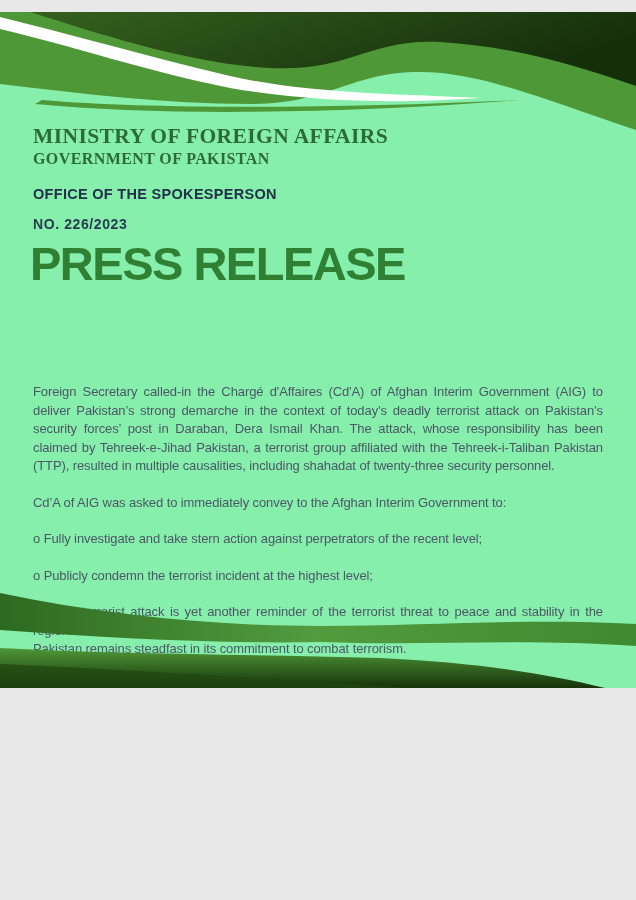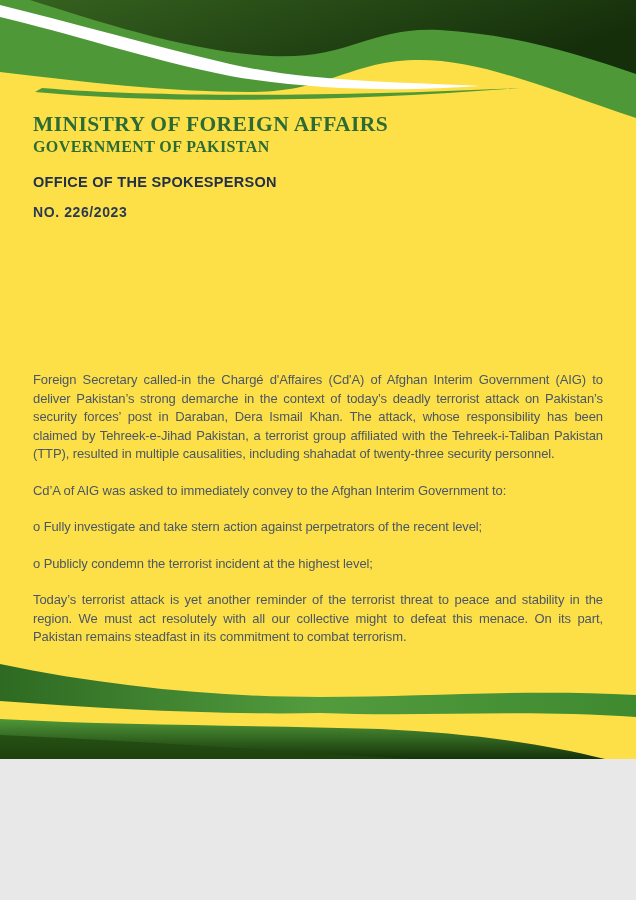--- a/index.html
+++ b/index.html
@@ -1,21 +1,21 @@
 <!DOCTYPE html>
 <html><head>
 <meta charset="utf-8">
 <style>
   html,body{margin:0;padding:0;background:#e8e8e8;}
   .page{
     position:relative;
-    width:636px;height:759px;
-    background:#fde047;
+    width:636px;height:676px;
+    background:#86efac;
     overflow:hidden;
-    margin:0 auto;
+    margin:12px auto;
     font-family:"Liberation Sans", sans-serif;
   }
   .abs{position:absolute;}
   svg{display:block;}
 
   
   .ministry{
     top:112px;left:33px;
     font-family:"Liberation Serif", serif;
     font-weight:bold;font-size:21.5px;letter-spacing:.4px;
@@ -88,20 +88,21 @@
     <path d="M0,0 H636 V118 C540,86 480,60 420,60 C350,60 330,92 250,92 C165,92 85,82 0,72 Z" fill="#4f9838"></path>
     <path d="M30,0 C100,22 190,52 270,56 C350,60 370,26 440,30 C520,35 580,55 636,74 L636,0 Z" fill="url(#darkg)"></path>
     <path d="M0,5 C70,22 150,45 230,64 C310,82 400,82 480,86 C400,92 310,90 230,76 C150,60 65,32 0,17 Z" fill="#ffffff"></path>
     <path d="M35,92 C160,104 340,102 520,88 C350,96 160,98 42,88 Z" fill="#4f9838"></path>
   </svg>
 
   <div class="abs ministry">MINISTRY OF FOREIGN AFFAIRS</div>
   <div class="abs government">GOVERNMENT OF PAKISTAN</div>
   <div class="abs office">OFFICE OF THE SPOKESPERSON</div>
   <div class="abs refno">NO. 226/2023</div>
+  <div class="abs press">PRESS RELEASE</div>
 
 
   <div class="abs body">
     <p class="para">Foreign Secretary called-in the Chargé d'Affaires (Cd'A) of Afghan Interim Government (AIG) to deliver Pakistan’s strong demarche in the context of today’s deadly terrorist attack on Pakistan’s security forces’ post in Daraban, Dera Ismail Khan. The attack, whose responsibility has been claimed by Tehreek-e-Jihad Pakistan, a terrorist group affiliated with the Tehreek-i-Taliban Pakistan (TTP), resulted in multiple causalities, including shahadat of twenty-three security personnel.</p>
     <p class="para">Cd’A of AIG was asked to immediately convey to the Afghan Interim Government to:</p>
     <p class="para">o Fully investigate and take stern action against perpetrators of the recent level;</p>
     <p class="para">o Publicly condemn the terrorist incident at the highest level;</p>
     <p class="para">Today’s terrorist attack is yet another reminder of the terrorist threat to peace and stability in the region. We must act resolutely with all our collective might to defeat this menace. On its part, Pakistan remains steadfast in its commitment to combat terrorism.</p>
   </div>
 

